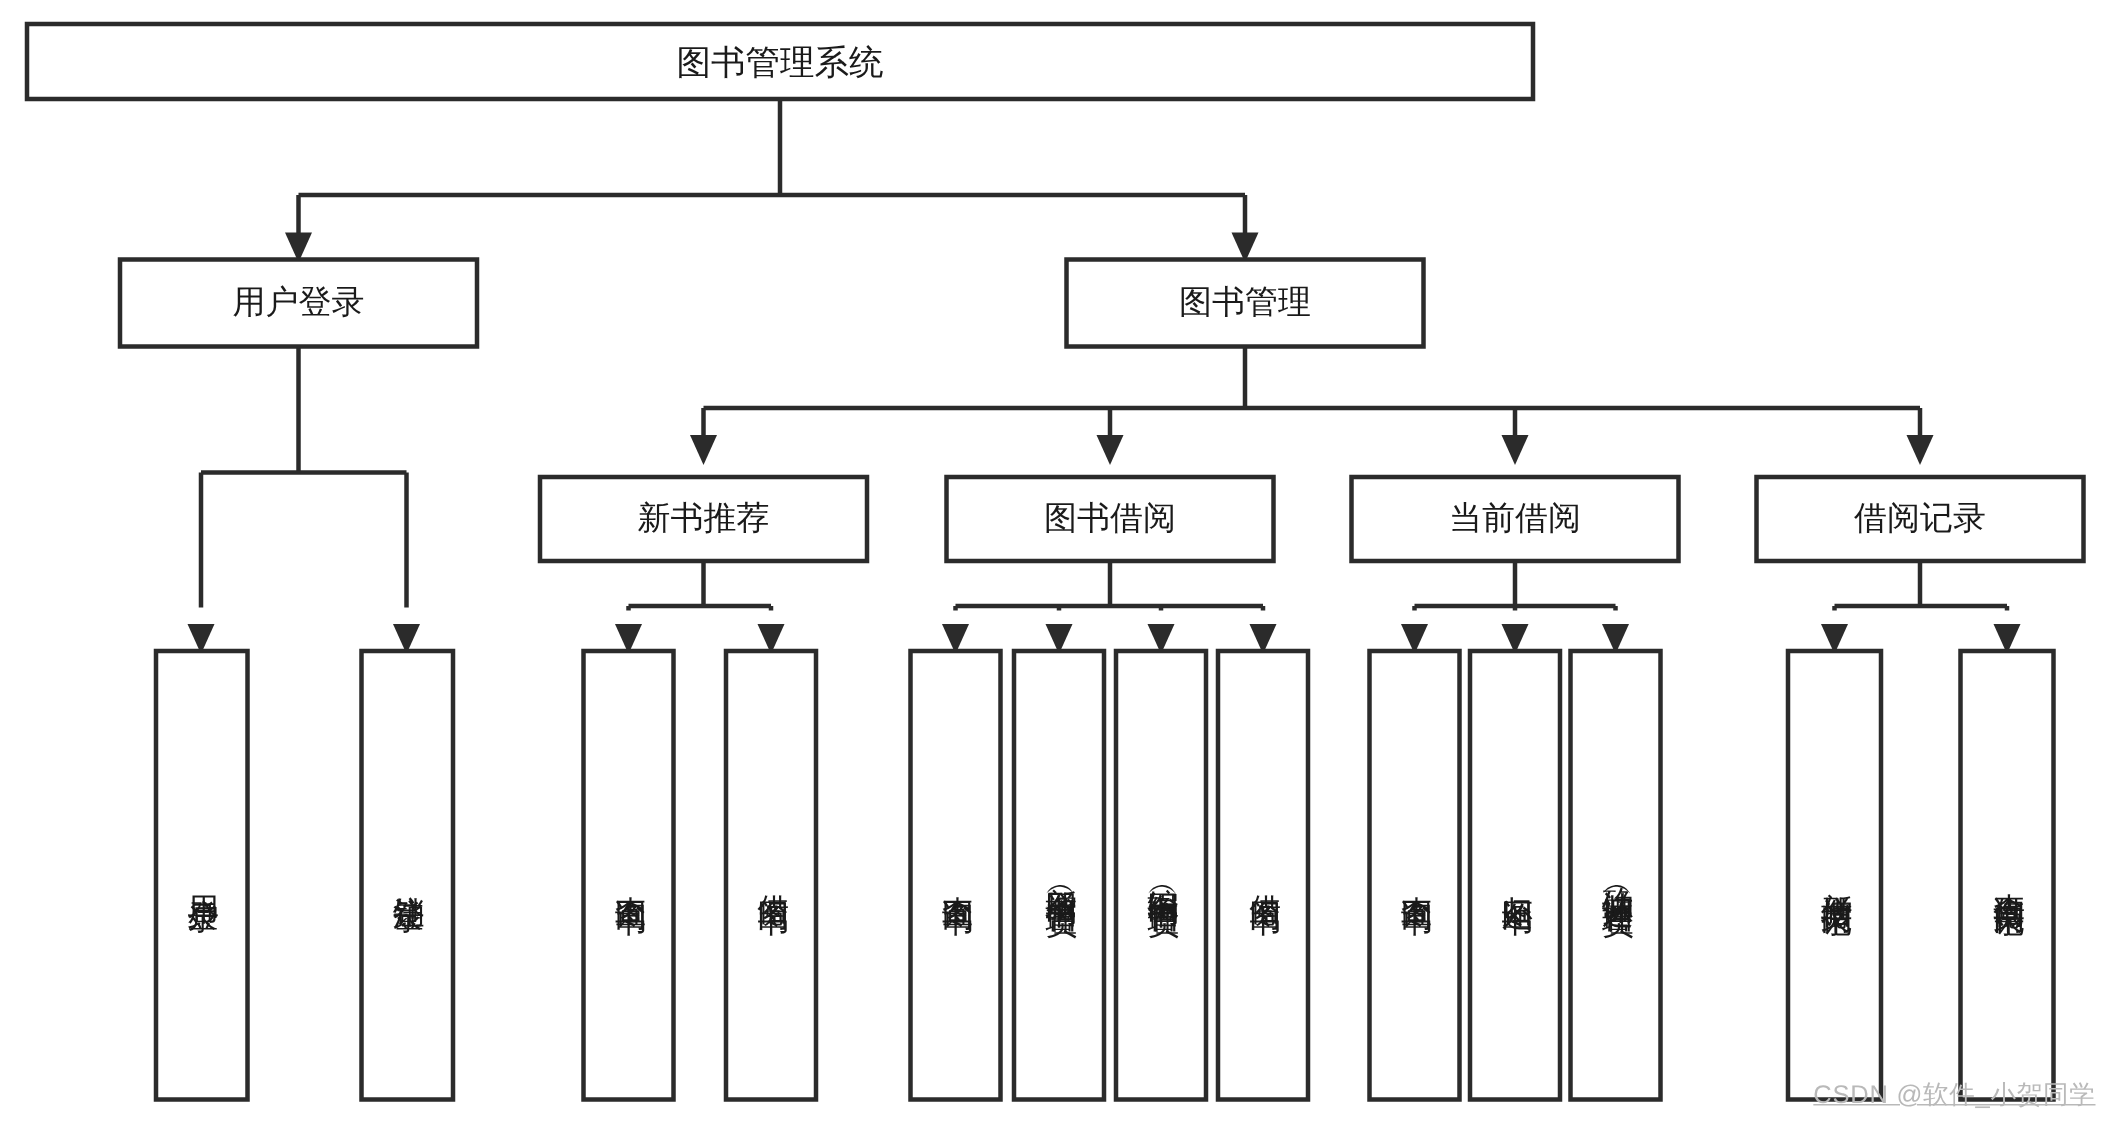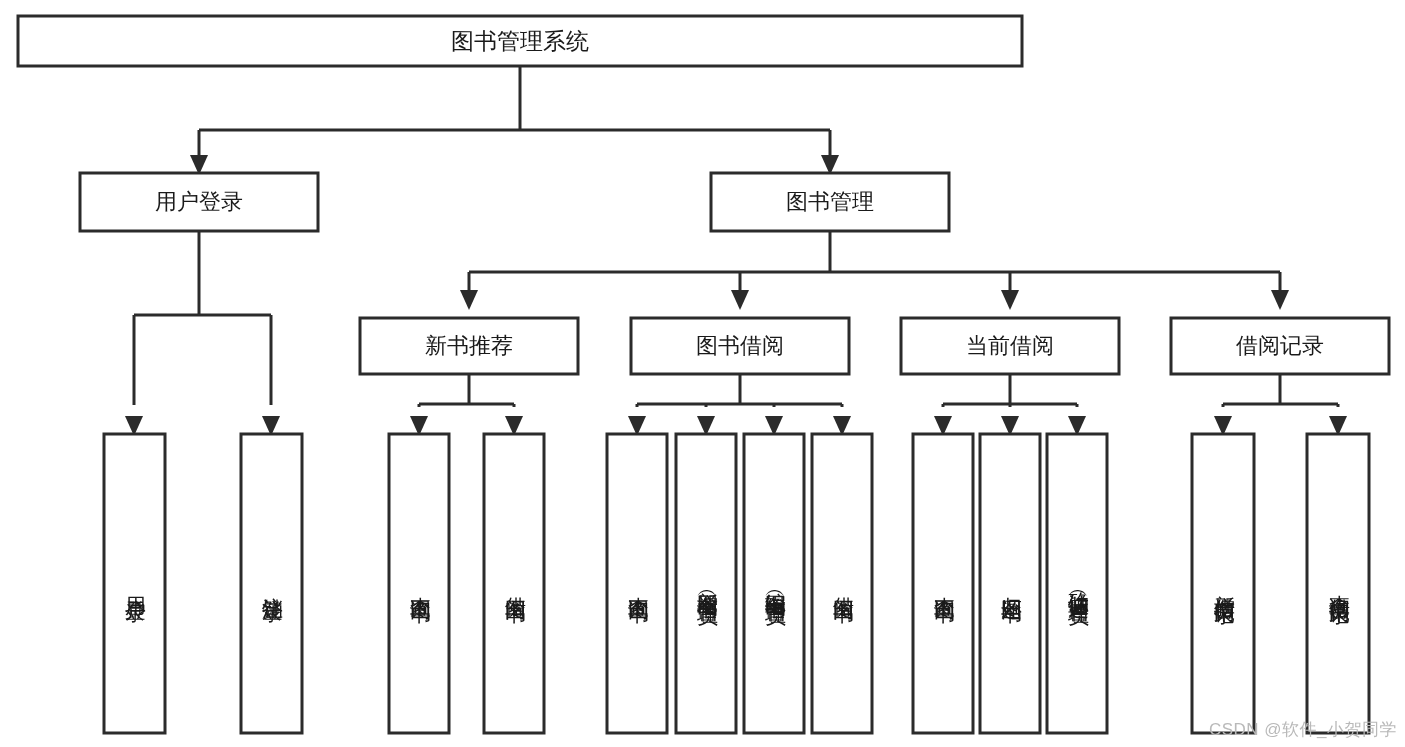--- a/index.html
+++ b/index.html
@@ -58,20 +58,21 @@
   }
   .watermark {
     position: absolute;
     right: 8px;
     bottom: 6px;
     font-family: "Liberation Sans", "DejaVu Sans", sans-serif;
     font-size: 17px;
     color: #b9b9b9;
     white-space: nowrap;
     letter-spacing: 0.5px;
+    text-decoration: underline;
   }
 </style>
 </head>
 <body>
 
 <div id="diagram-root">
 
   <svg class="flowchart" viewBox="0 0 1405 747" xmlns="http://www.w3.org/2000/svg">
 
     <defs>

